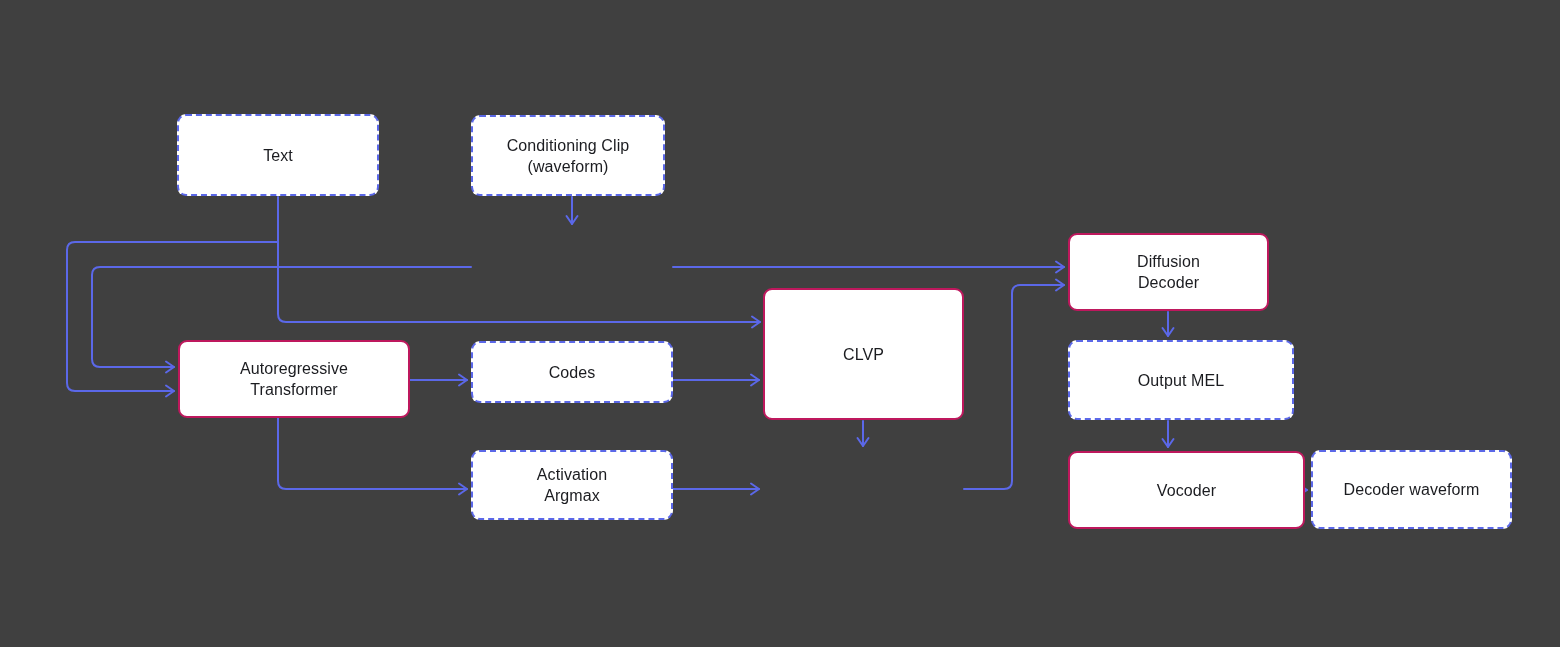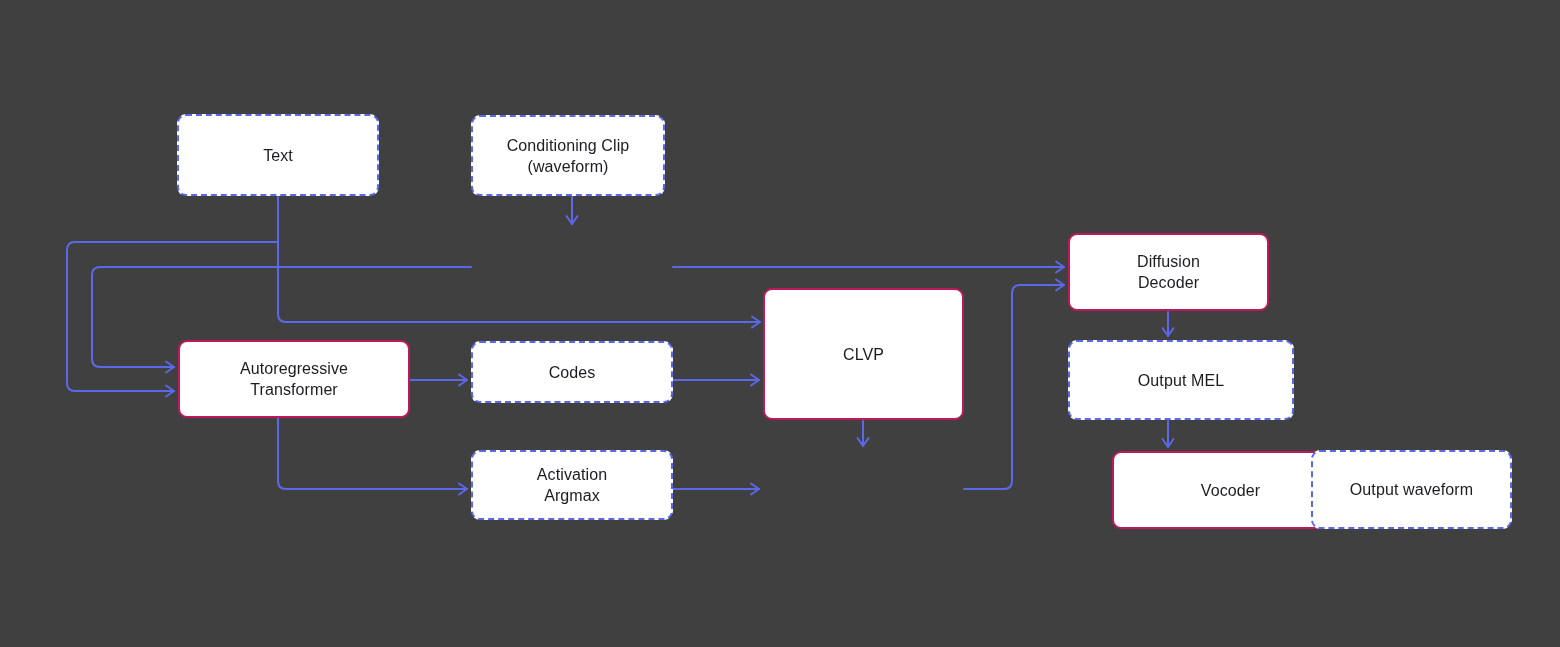--- a/index.html
+++ b/index.html
@@ -88,21 +88,21 @@
 
   <div class="node solid" style="left:1068px;top:233px;width:201px;height:78px">
     <div>Diffusion</div>
     <div>Decoder</div>
   </div>
 
   <div class="node dashed" style="left:1068px;top:340px;width:226px;height:80px">
     <div>Output MEL</div>
   </div>
 
-  <div class="node solid" style="left:1112px;top:451px;width:237px;height:78px">
+  <div class="node solid" style="left:1068px;top:451px;width:237px;height:78px">
     <div>Vocoder</div>
   </div>
 
   <div class="node dashed" style="left:1311px;top:450px;width:201px;height:79px">
-    <div>Output waveform</div>
+    <div>Decoder waveform</div>
   </div>
 
 </div>
 
 </body></html>

